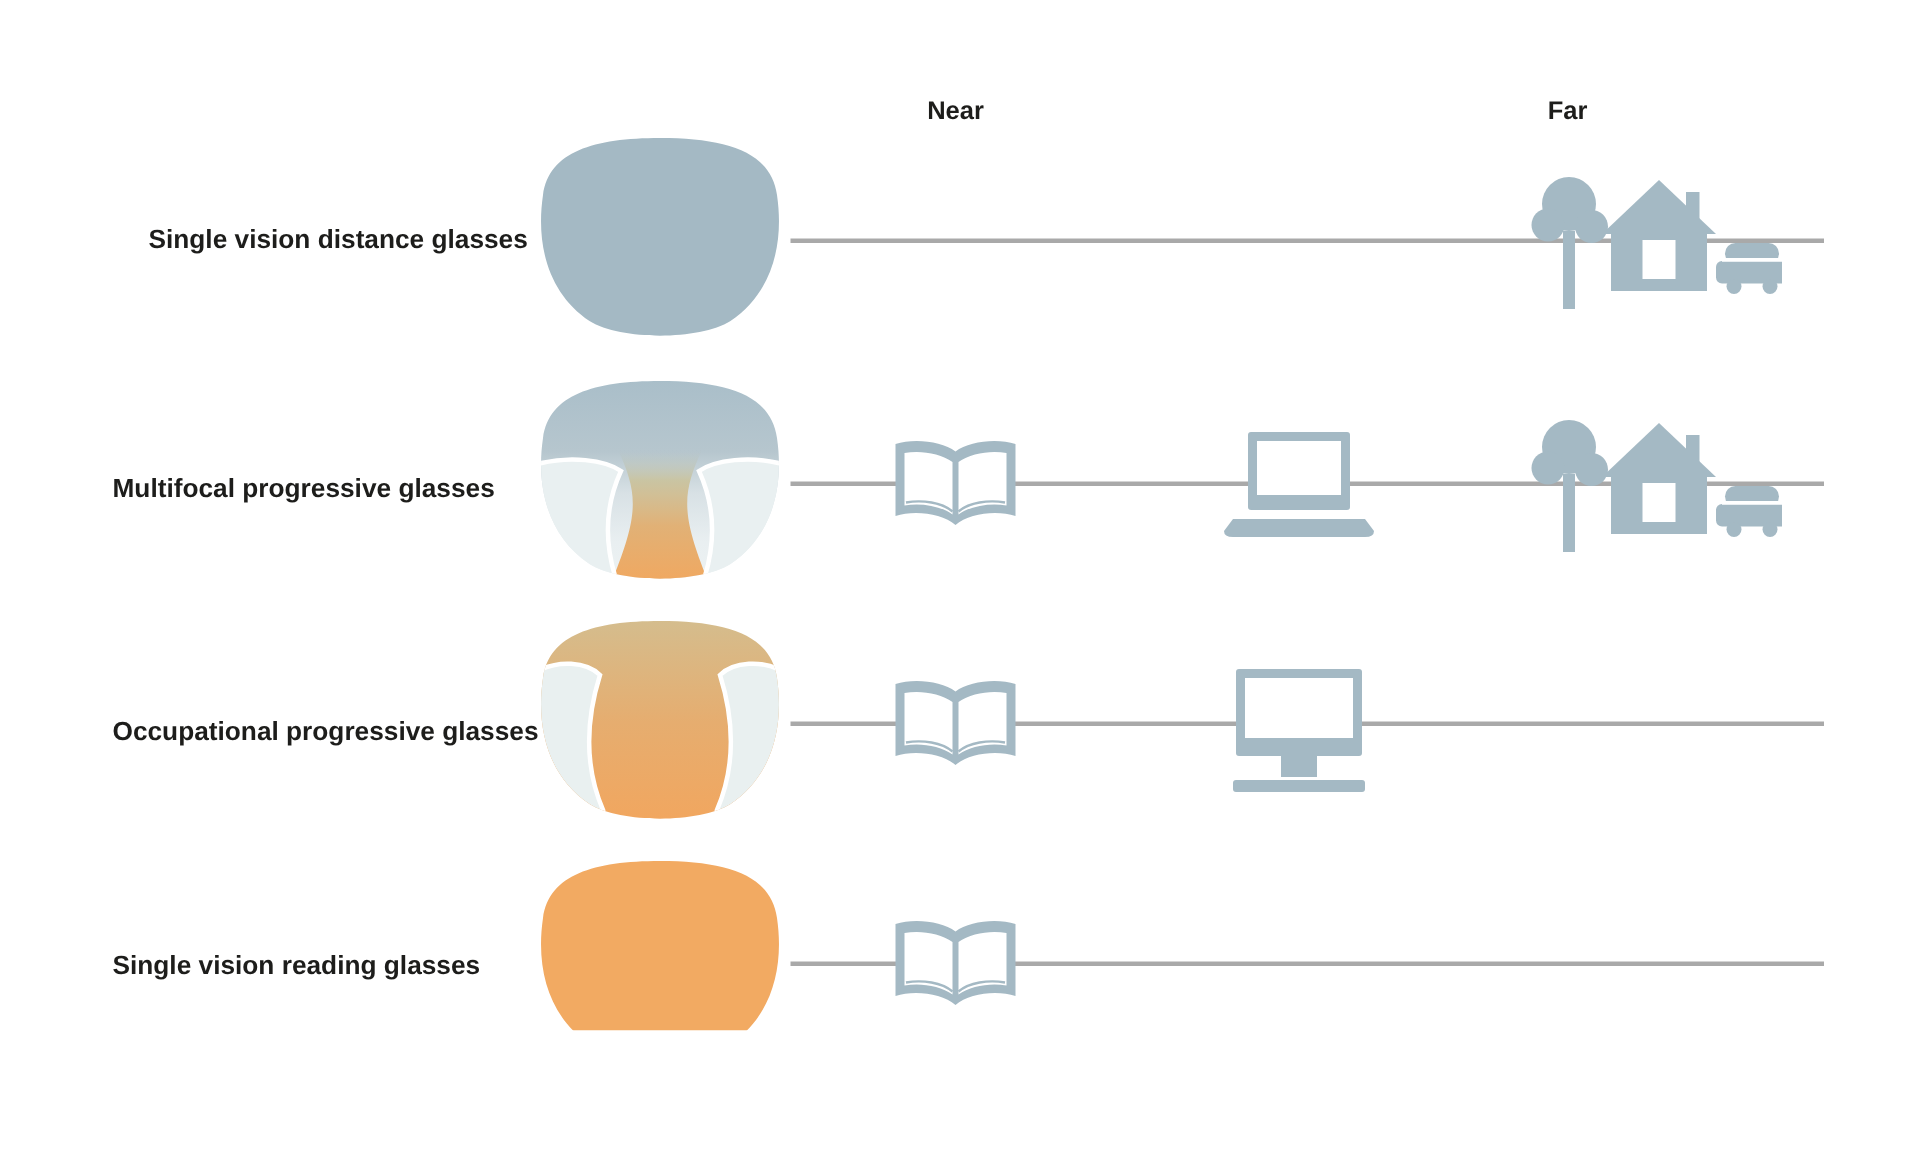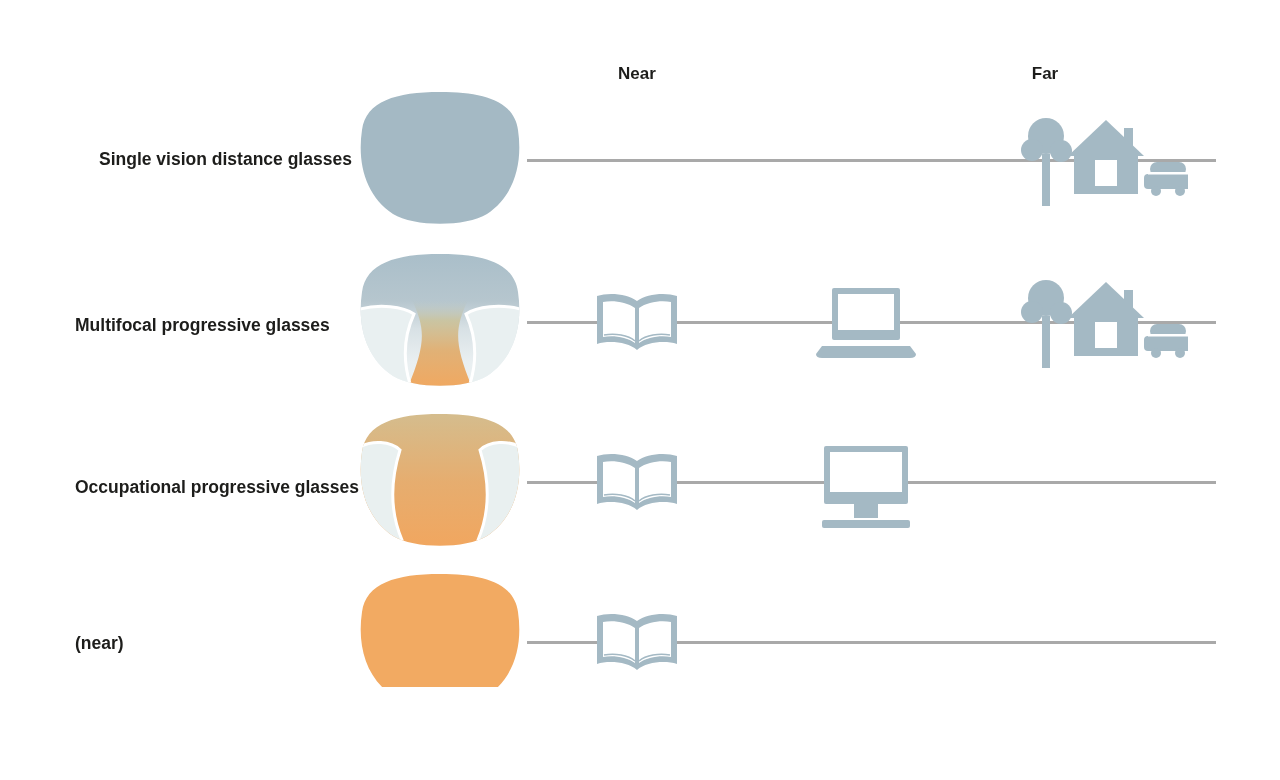--- a/index.html
+++ b/index.html
@@ -63,21 +63,21 @@
     <div>Single vision distance glasses</div>
   </div>
   <div class="row-label r2">
     <div>Multifocal progressive glasses</div>
     <div></div>
   </div>
   <div class="row-label r3">
     <div>Occupational progressive glasses</div>
   </div>
   <div class="row-label r4">
-    <div>(near)</div>
+    <div>Single vision reading glasses</div>
   </div>
 
   <div class="lens r1">
     <svg viewBox="0 0 176 140" width="176" height="140">
       <path d="M88 2 C132 2 162 11 166 40 C171 74 162 106 135 124 C114 137 62 137 41 124 C14 106 5 74 10 40 C14 11 44 2 88 2 Z" fill="#a4b9c4"></path>
     </svg>
   </div>
 
   <div class="lens r2">
     <svg viewBox="0 0 176 140" width="176" height="140">

